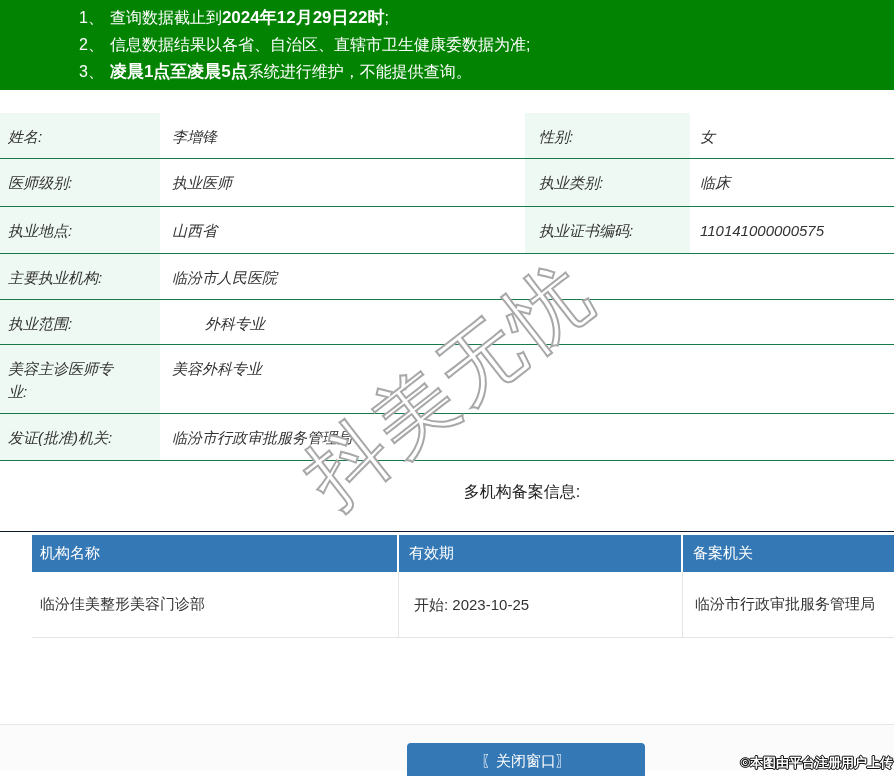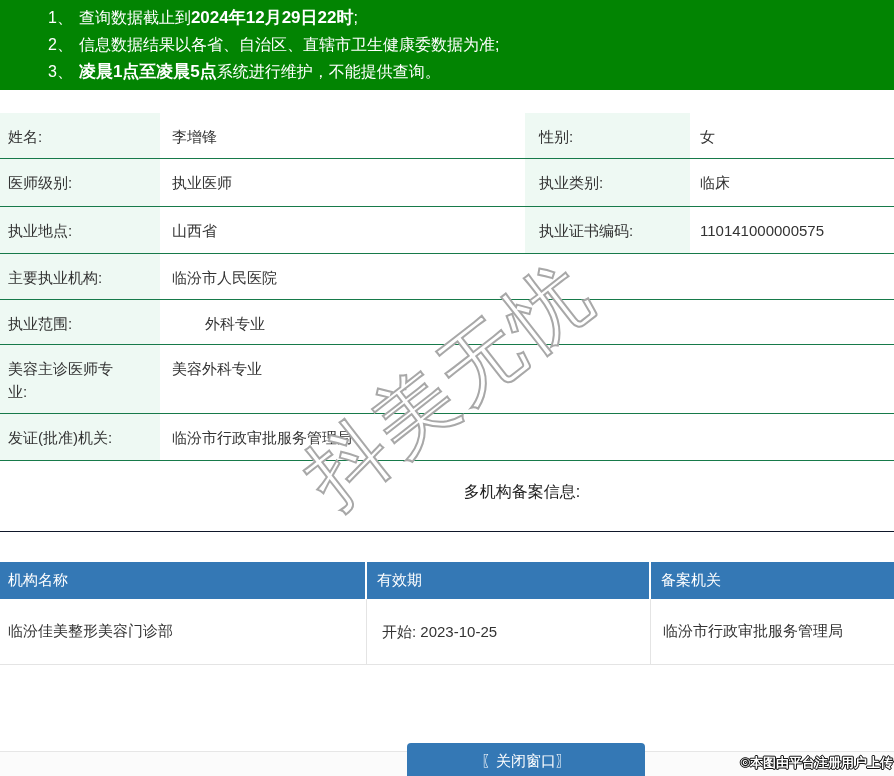--- a/index.html
+++ b/index.html
@@ -5,45 +5,45 @@
   html,body{margin:0;padding:0;}
   body{
     width:894px;height:776px;overflow:hidden;position:relative;
     background:#ffffff;
     font-family:"Liberation Sans","DejaVu Sans",sans-serif;
     color:#333;
   }
   
   .banner{
     height:90px;background:#028402;color:#ffffff;
-    padding:4px 0 0 48px;box-sizing:border-box;
+    padding:4px 0 0 79px;box-sizing:border-box;
     font-size:16px;
   }
   .banner-line{line-height:27px;white-space:nowrap;}
   .banner-line .num{margin-right:6px;}
   .banner-line b{font-size:17px;font-weight:bold;}
   
   .info{margin-top:23px;}
   .irow{display:flex;box-sizing:border-box;border-bottom:1px solid #177a4a;}
-  .irow .cell{box-sizing:border-box;font-size:15px;line-height:23px;padding-top:12px;}
+  .irow .cell{box-sizing:border-box;font-size:15px;line-height:23px;padding-top:12px;font-style:italic;}
   .lbl{background:#eef9f3;}
   .lbl.w1{width:160px;padding-left:8px;padding-right:40px;}
   .val.v1{width:365px;padding-left:12px;}
   .lbl.w2{width:165px;padding-left:14px;}
   .val.v2{flex:1;padding-left:10px;}
   .val.wide{flex:1;padding-left:12px;}
   .h46{height:46px;} .h48{height:48px;justify-content:flex-end;} .h47{height:47px;} .h45{height:45px;gap:33px;} .h69{height:69px;}
   
   .section-head{
     margin-top:21px;text-align:center;text-indent:150px;
     font-size:16px;font-weight:normal;color:#222;
     padding-bottom:28px;border-bottom:1px solid #0f172a;
   }
   
-  .ftable{margin-top:30px;}
+  .ftable{margin-top:3px;padding-left:32px;}
   .fhead{
     display:grid;grid-template-columns:367px 284px 1fr;
     background:#3478b5;color:#ffffff;height:37px;
   }
   .fhead .hcell{
     display:flex;align-items:center;font-size:15px;
     padding-left:10px;box-sizing:border-box;
   }
   .fhead .hcell:first-child{padding-left:8px;}
   .fhead .hcell:not(:last-child){border-right:2px solid #ffffff;}

